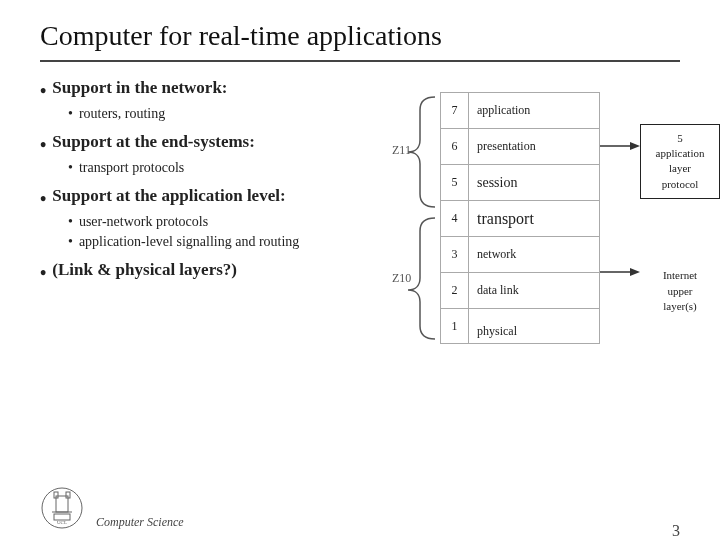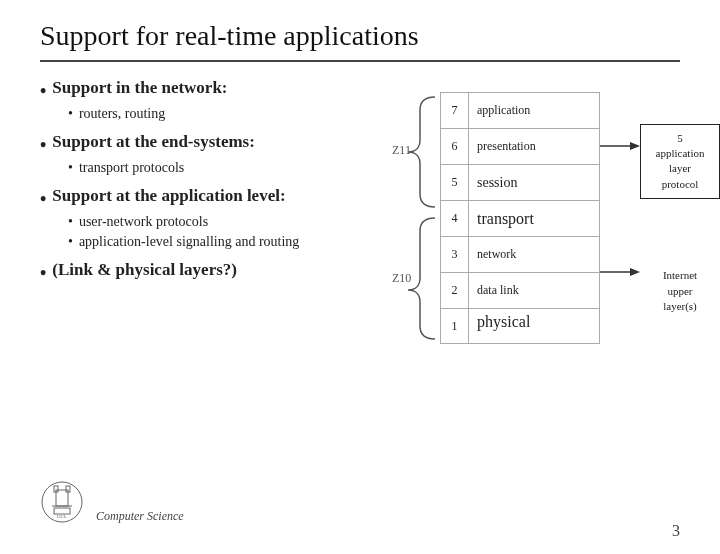--- a/index.html
+++ b/index.html
@@ -74,21 +74,21 @@
 
     
     .right-column {
       flex: 1;
       position: relative;
       margin-left: 10px;
     }
 
     .footer {
       position: absolute;
-      bottom: 30px;
+      bottom: 24px;
       left: 40px;
       display: flex;
       align-items: flex-end;
       gap: 12px;
     }
 
     .footer-text {
       font-size: 12px;
       color: #444;
       font-style: italic;
@@ -155,21 +155,21 @@
       justify-content: center;
       line-height: 1.4;
       padding: 4px;
     }
   </style>
 </head>
 <body>
 
 <div class="slide">
 
-  <h1 class="title">Support for real-time applications</h1>
+  <h1 class="title">Computer for real-time applications</h1>
   <hr class="divider">
 
   <div class="content-area">
 
     <div class="left-column">
 
       <div class="section">
         <div class="bullet-main">
           <span class="dot">•</span>
           <span>Support in the network:</span>
@@ -276,21 +276,21 @@
                 <span>2</span>
               </div>
             <div class="lt" style="padding:4px 8px; font-size:12px; display:flex; align-items:center;">
                 <span>data link</span>
               </div>
           </div>
           <div class="layer-entry" style="border:1px solid #aaa; border-bottom:1px solid #aaa; display:flex; flex-direction:row; width:160px; height:36px;">
             <div class="ln" style="width:28px; display:flex; align-items:center; justify-content:center; border-right:1px solid #aaa; font-size:12px;">
                 <span>1</span>
               </div>
-            <div class="lt" style="padding:4px 8px; font-size:16px; display:flex; align-items:flex-start;">
+            <div class="lt" style="padding:4px 8px; font-size:12px; display:flex; align-items:flex-end;">
                 <span>physical</span>
               </div>
           </div>
 
         </div>
 
         <div style="display:flex; flex-direction:row; align-items:flex-start; margin-top:10px; gap:0; position:relative;">
 
           <svg style="width:40px; height:252px; flex-shrink:0;" viewBox="0 0 40 252">
 

